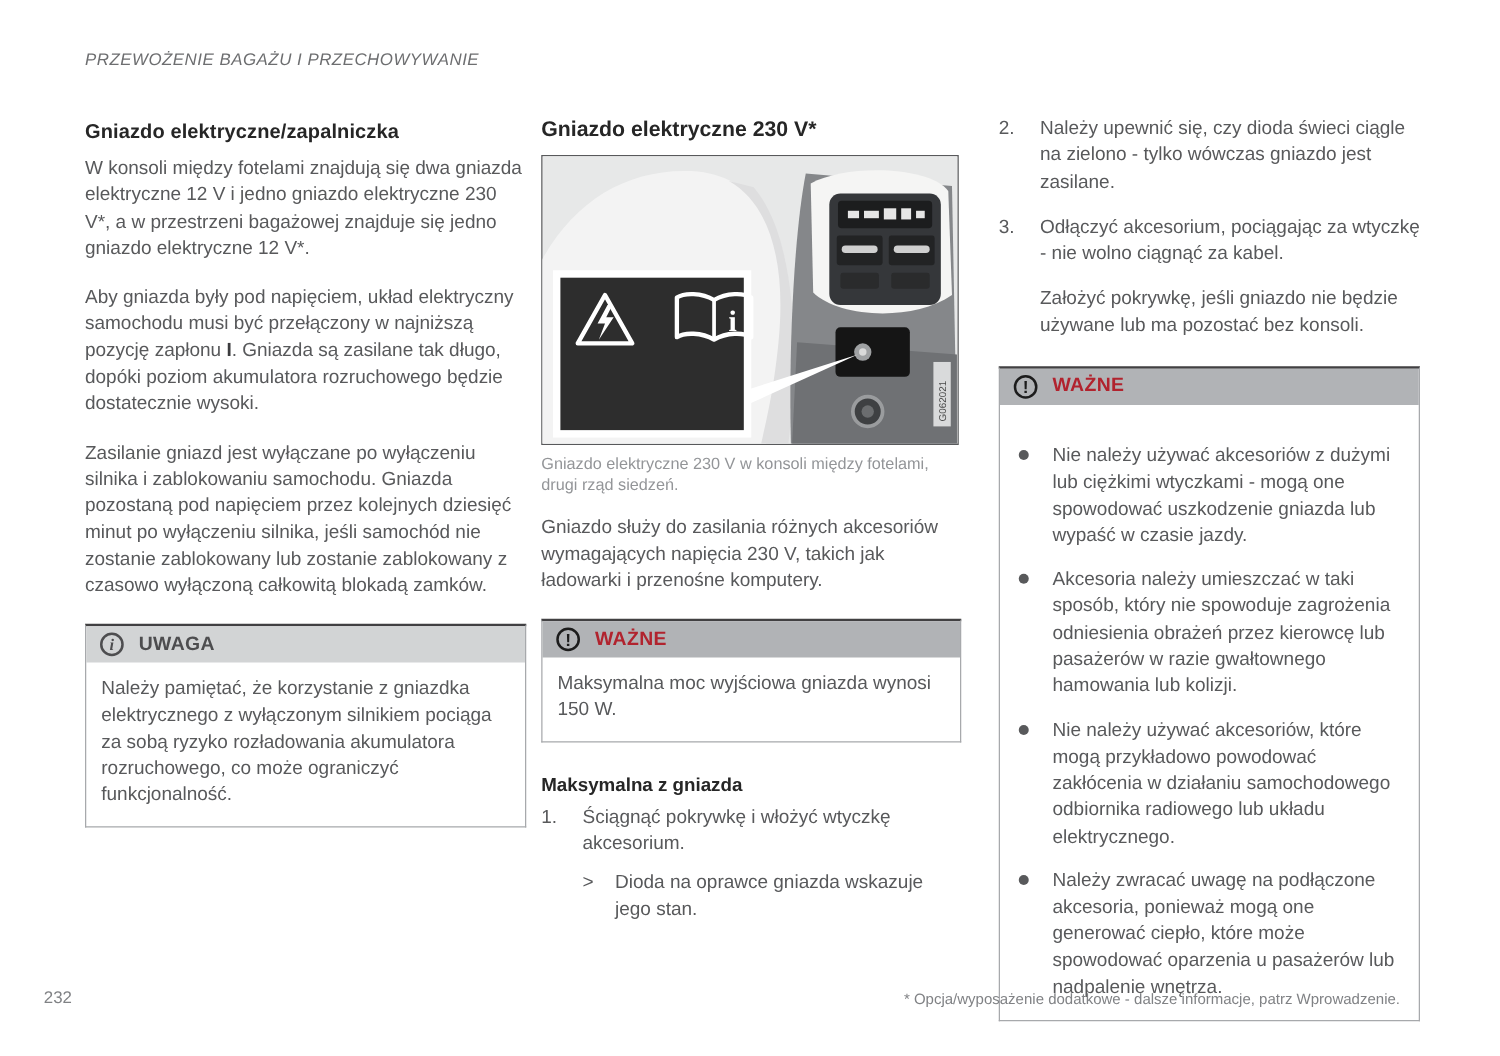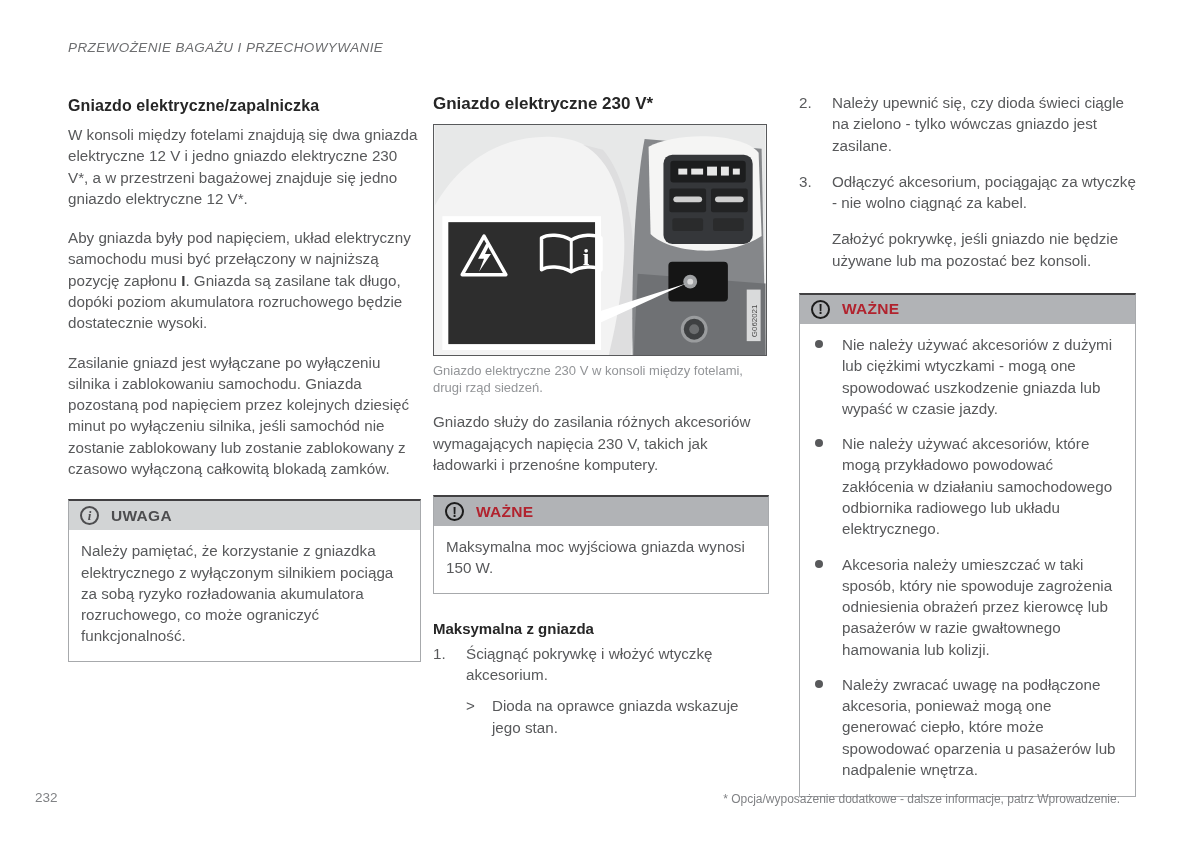--- a/index.html
+++ b/index.html
@@ -38,21 +38,21 @@
   }
   .alert-note .alert-icon { border:2px solid #4d4d4f; color:#4d4d4f;
     font-family:"Liberation Serif", serif; font-style:italic; font-weight:bold; font-size:13px; }
   .alert-important .alert-icon { border:2px solid #1c1c1c; color:#1c1c1c;
     font-weight:bold; font-size:14px; }
   .alert-title { font-size:15.5px; font-weight:bold; letter-spacing:.3px; }
   .alert-note .alert-title { color:#4d4d4f; }
   .alert-important .alert-title { color:#b1232e; }
   .alert-body { padding:10px 12px 14px; font-size:15.2px; line-height:1.4; color:#58595b; }
 
-  .alert-body ul { list-style:none; }
+  .alert-body ul { list-style:none;margin-top:20px; }
   .alert-body li { display:flex; margin-bottom:14px; }
   .alert-body li:last-child { margin-bottom:2px; }
   .bullet-dot { width:8px; height:8px; border-radius:50%; background:#58595b; flex:none; margin:6px 19px 0 3px; }
 
   
   .step { display:flex; font-size:15.2px; line-height:1.4; margin-bottom:6px; }
   .step-num { width:33px; flex:none; }
   .step-body { flex:1; }
   .step-result { display:flex; padding-left:33px; margin:10px 0 6px; font-size:15.2px; line-height:1.4; }
   .result-marker { width:26px; flex:none; }
@@ -187,25 +187,25 @@
       <span class="alert-title">WAŻNE</span>
     </div>
     <div class="alert-body">
       <ul>
         <li>
             <span class="bullet-dot"></span>
             <span>Nie należy używać akcesoriów z dużymi lub ciężkimi wtyczkami - mogą one spowodować uszkodzenie gniazda lub wypaść w czasie jazdy.</span>
           </li>
         <li>
             <span class="bullet-dot"></span>
+            <span>Akcesoria należy umieszczać w taki sposób, który nie spowoduje zagrożenia odniesienia obrażeń przez kierowcę lub pasażerów w razie gwałtownego hamowania lub kolizji.</span>
+          </li>
+        <li>
+            <span class="bullet-dot"></span>
             <span>Nie należy używać akcesoriów, które mogą przykładowo powodować zakłócenia w działaniu samochodowego odbiornika radiowego lub układu elektrycznego.</span>
-          </li>
-        <li>
-            <span class="bullet-dot"></span>
-            <span>Akcesoria należy umieszczać w taki sposób, który nie spowoduje zagrożenia odniesienia obrażeń przez kierowcę lub pasażerów w razie gwałtownego hamowania lub kolizji.</span>
           </li>
         <li>
             <span class="bullet-dot"></span>
             <span>Należy zwracać uwagę na podłączone akcesoria, ponieważ mogą one generować ciepło, które może spowodować oparzenia u pasażerów lub nadpalenie wnętrza.</span>
           </li>
       </ul>
     </div>
   </div>
 </div>
 

